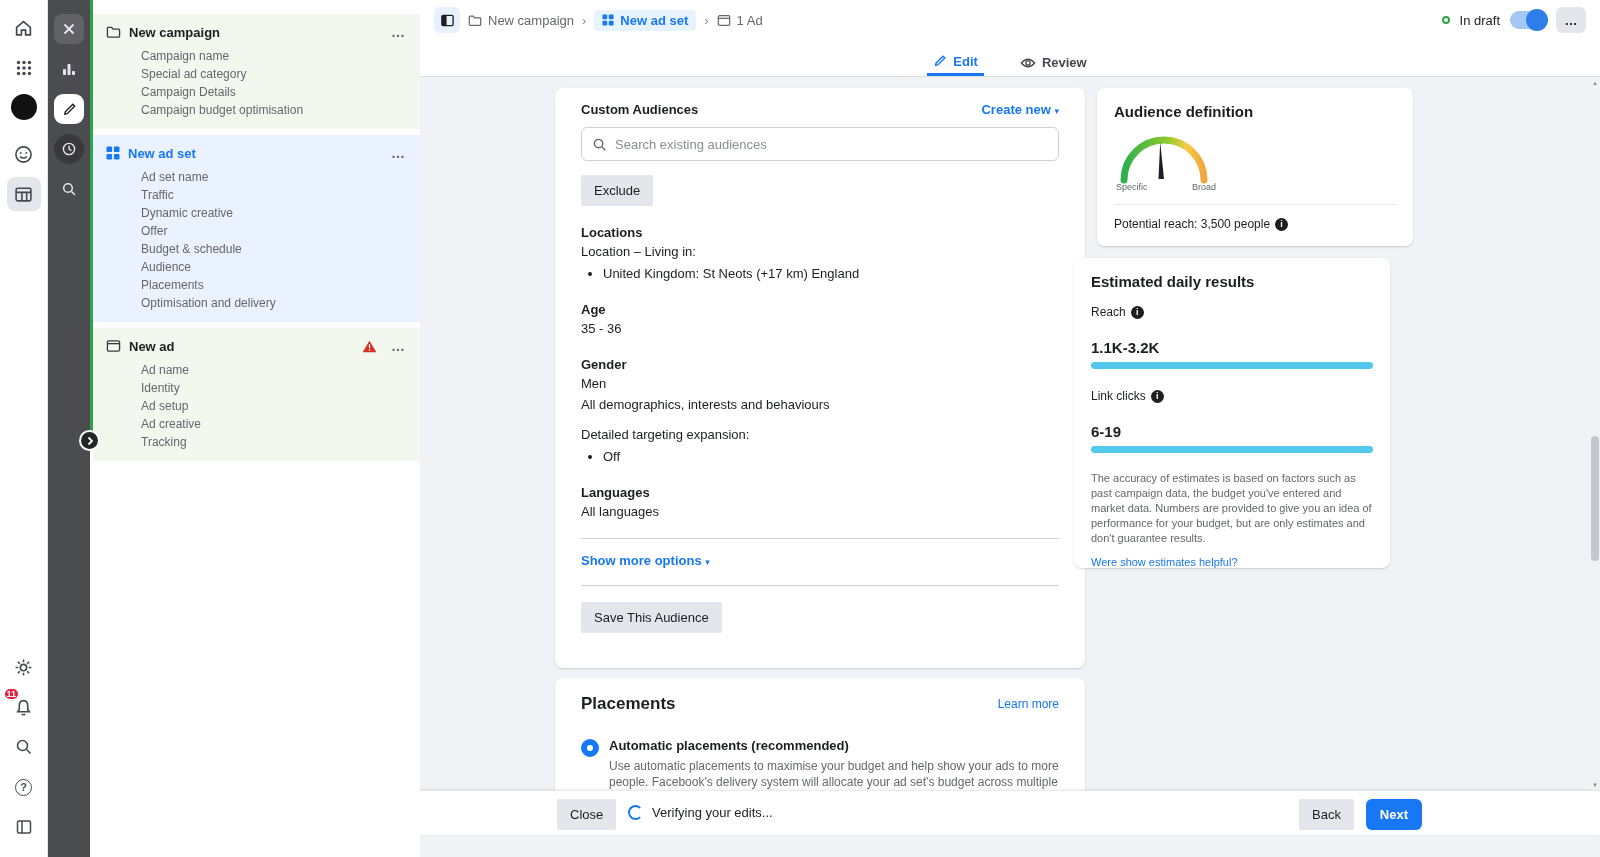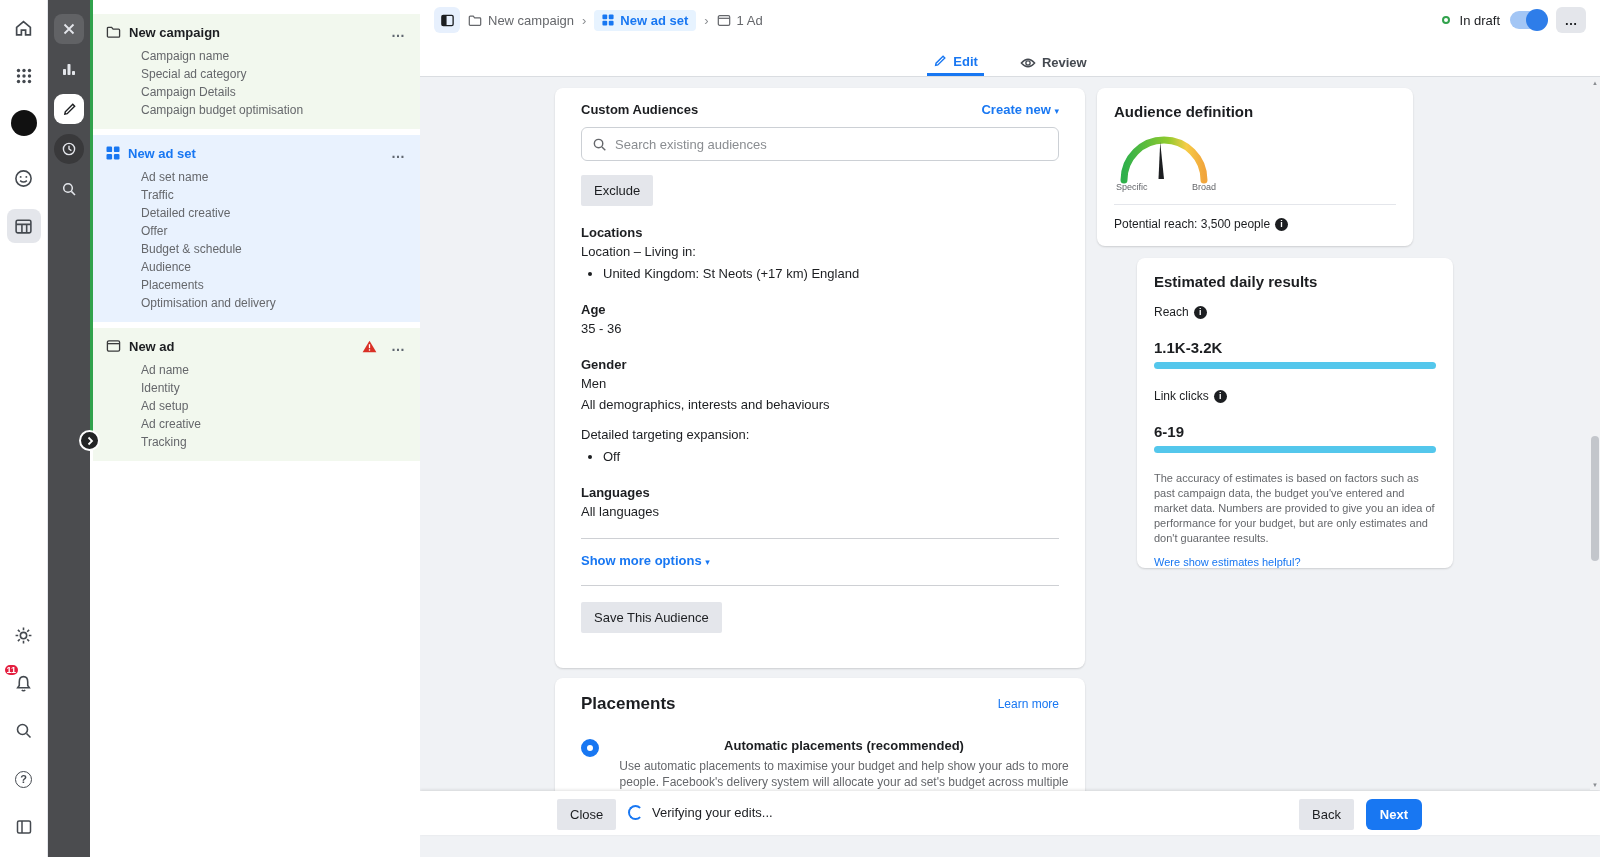--- a/index.html
+++ b/index.html
@@ -1,21 +1,21 @@
 <!DOCTYPE html>
 <html><head>
 <meta charset="utf-8">
 <style>
   * { margin:0; padding:0; box-sizing:border-box; }
   html,body { width:1600px; height:857px; overflow:hidden; }
   body { font-family:"Liberation Sans","DejaVu Sans",sans-serif; background:#f0f2f5; color:#1c1e21; position:relative; font-size:13px; }
   svg { display:block; }
 
   
-  .app-rail { position:absolute; left:0; top:0; width:48px; height:857px; background:#fff; border-right:1px solid #e4e6eb; display:flex; flex-direction:column; align-items:center; padding:8px 0 10px; z-index:20;gap:8px; }
+  .app-rail { position:absolute; left:0; top:0; width:48px; height:857px; background:#fff; border-right:1px solid #e4e6eb; display:flex; flex-direction:column; align-items:center; padding:8px 0 10px; z-index:20; }
   .rail-icon { width:34px; height:34px; border-radius:8px; display:flex; align-items:center; justify-content:center; margin:3px 0; color:#44494f; position:relative; cursor:pointer; }
   .rail-icon.selected { background:#e4e6eb; }
   .meta-avatar { width:26px; height:26px; border-radius:50%; background:#111; margin:6px 0 14px; }
   .rail-spacer { flex:1; }
   .badge { position:absolute; left:-4px; top:-3px; min-width:17px; height:14px; background:#e41e3f; color:#fff; font-size:9px; font-weight:bold; border-radius:8px; border:2px solid #fff; display:flex; align-items:center; justify-content:center; padding:0 2px; }
   .q-circle { width:17px; height:17px; border:1.6px solid #44494f; border-radius:50%; display:flex; align-items:center; justify-content:center; font-size:11px; font-weight:bold; color:#44494f; }
 
   
   .tool-rail { position:absolute; left:48px; top:0; width:42px; height:857px; background:#4b4c4f; display:flex; flex-direction:column; align-items:center; padding:9px 0; z-index:20; }
   .tool-btn { width:30px; height:30px; border-radius:8px; display:flex; align-items:center; justify-content:center; margin:5px 0; color:#e4e6eb; cursor:pointer; }
@@ -53,41 +53,41 @@
 
   .tabsrow { position:absolute; top:40px; left:0; width:100%; height:37px; background:#fff; border-bottom:1px solid #dadde1; display:flex; justify-content:center; gap:30px; z-index:4; }
   .tab { display:flex; align-items:center; gap:6px; font-size:13px; font-weight:bold; color:#444950; padding:9px 6px 0; cursor:pointer; }
   .tab.active { color:#1877f2; border-bottom:3px solid #1877f2; }
 
   .content { position:absolute; top:77px; left:0; width:100%; height:780px; }
   .card { position:absolute; background:#fff; border-radius:8px; box-shadow:0 1px 2px rgba(0,0,0,.15); overflow:hidden; }
   .card-audience   { left:135px; top:11px;  width:530px; height:580px; padding:14px 26px 20px; }
   .card-placements { left:135px; top:601px; width:530px; height:150px; padding:16px 26px; }
   .card-def        { left:677px; top:11px;  width:316px; height:158px; padding:15px 17px; }
-  .card-est        { left:717px; top:181px; width:316px; height:310px; padding:15px 17px; }
+  .card-est        { left:654px; top:181px; width:316px; height:310px; padding:15px 17px; }
 
   .row-between { display:flex; align-items:center; justify-content:space-between; }
   .h-small { font-size:13px; font-weight:bold; }
   .link { color:#1877f2; cursor:pointer; }
   .link.b { font-weight:bold; }
   .caret { font-size:9px; }
   .searchbox { margin-top:10px; height:34px; border:1px solid #ccd0d5; border-radius:6px; display:flex; align-items:center; padding:0 10px; gap:8px; background:#fff; }
   .searchbox input { border:none; outline:none; flex:1; font-size:13px; font-family:inherit; color:#1c1e21; }
   .searchbox input::placeholder { color:#8a8d91; }
   .btn-gray { display:inline-block; background:#e4e6eb; border:none; border-radius:2px; padding:8px 13px; font-size:13px; font-family:inherit; color:#1c1e21; cursor:pointer; }
   .sec-label { font-size:13px; font-weight:bold; margin-top:19px; }
   .body-line { font-size:13px; margin-top:3px; line-height:18px; }
   .bullets { margin:4px 0 0 22px; }
   .bullets li { font-size:13px; line-height:18px; }
   .divider { border-top:1px solid #ced0d4; margin-top:17px; }
   .showmore { margin-top:14px; font-size:13px; }
   .save-row { margin-top:16px; }
 
   .card-placements .title { font-size:17px; font-weight:bold; }
-  .radio-row { display:flex; gap:10px; margin-top:24px;text-align:center; }
+  .radio-row { display:flex; gap:10px; margin-top:24px; }
   .radio { width:18px; height:18px; border-radius:50%; border:6px solid #1877f2; background:#fff; flex:none; margin-top:1px; cursor:pointer; }
   .radio-label { font-size:13px; font-weight:bold; }
   .radio-desc { font-size:12px; color:#65676b; line-height:16px; margin-top:5px; width:470px; }
 
   .card-def .title, .card-est .title { font-size:15px; font-weight:bold; }
   .def-body { display:flex; margin-top:10px; gap:22px; }
   .gauge-wrap { position:relative; width:110px; }
   .gauge-lbl { position:absolute; bottom:-2px; font-size:9px; color:#65676b; }
   .gauge-lbl.l { left:2px; } .gauge-lbl.r { right:8px; }
   .def-text { font-size:11px; line-height:15px; padding-top:8px; width:100px; }
@@ -248,21 +248,21 @@
             <rect x="0.5" y="7.9" width="5.6" height="5.6" rx="1.2"></rect>
             <rect x="7.9" y="7.9" width="5.6" height="5.6" rx="1.2"></rect>
           </svg>
       </span>
       <span class="section-title">New ad set</span>
       <span class="menu-dots">…</span>
     </div>
     <div class="section-items">
       <div class="nav-item">Ad set name</div>
       <div class="nav-item">Traffic</div>
-      <div class="nav-item">Detailed creative</div>
+      <div class="nav-item">Dynamic creative</div>
       <div class="nav-item">Offer</div>
       <div class="nav-item">Budget &amp; schedule</div>
       <div class="nav-item">Audience</div>
       <div class="nav-item">Placements</div>
       <div class="nav-item">Optimisation and delivery</div>
     </div>
   </div>
 
   <div class="nav-section green">
     <div class="section-head">

